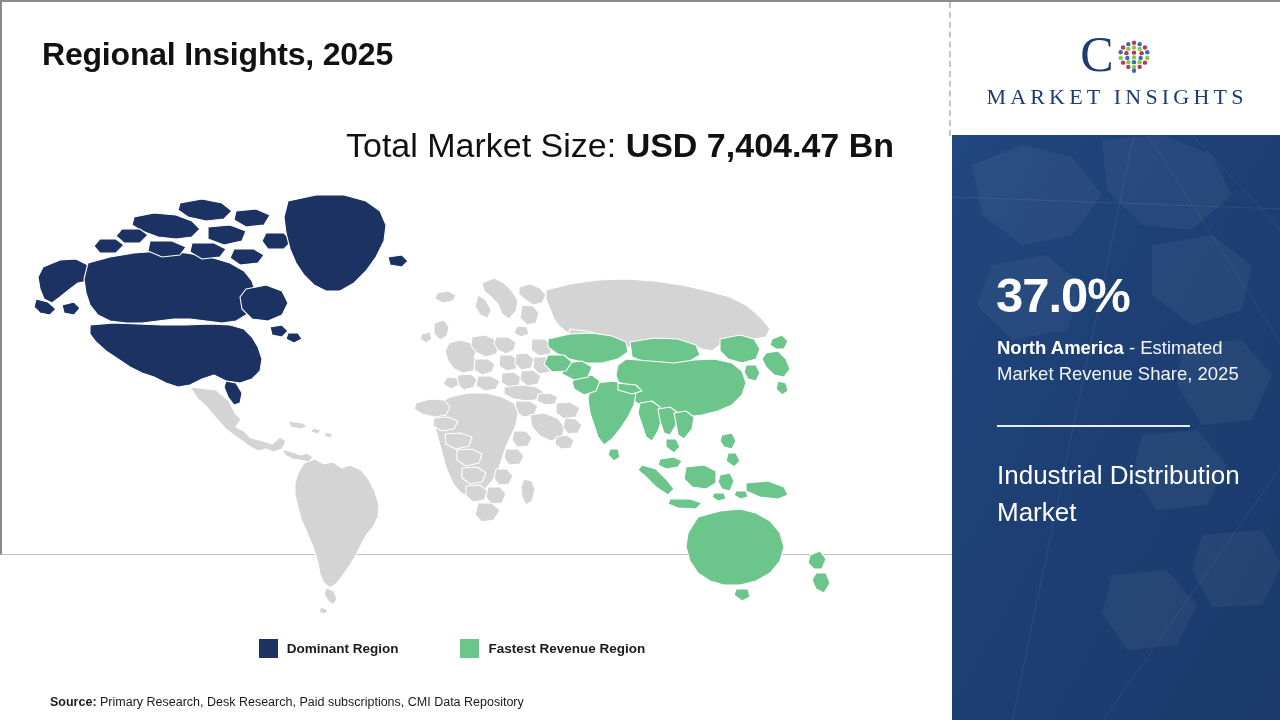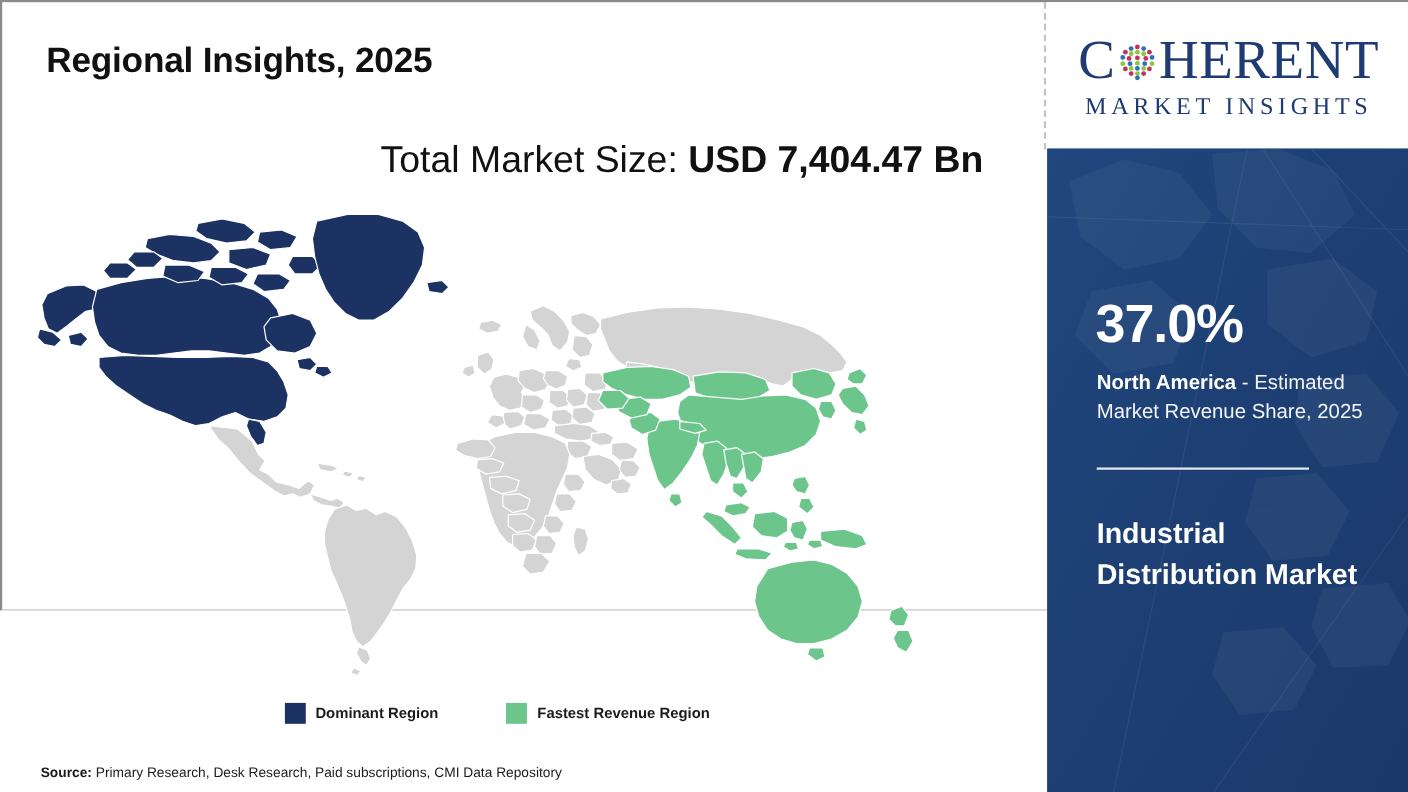--- a/index.html
+++ b/index.html
@@ -67,21 +67,21 @@
   .legend-swatch { width: 19px; height: 19px; display: block; }
   .legend-label {
     font-size: 13.5px;
     font-weight: 700;
     color: #1b1b1b;
   }
 
   
   .source {
     position: absolute;
-    left: 35px; top: 693px;
+    left: 48px; top: 693px;
     font-size: 12.5px;
     color: #1b1b1b;
     white-space: nowrap;
   }
   .source .src-label { font-weight: 700; }
   .source .src-text { font-weight: 400; }
 
   
   .v-dash {
     position: absolute;
@@ -172,24 +172,24 @@
   }
   .stat-desc b { font-weight: 700; color: #ffffff; }
   .panel-divider {
     position: absolute;
     left: 45px; top: 290px;
     width: 193px; height: 0;
     border-top: 2px solid #e8ecf3;
   }
   .market-name {
     position: absolute;
-    left: 45px; top: 332px;
+    left: 45px; top: 322px;
     width: 245px;
     font-size: 26px;
-    font-weight: 700;
+    font-weight: 400;
     color: #ffffff;
     line-height: 1.42;
   }
 </style>
 </head>
 <body>
 
 <div class="page">
 
   <div class="left-pane">
@@ -413,21 +413,20 @@
               <circle cx="14" cy="26.5" r="2.3" fill="#8dc63f"></circle>
               <circle cx="20" cy="26.5" r="2.3" fill="#2f6fb5"></circle>
               <circle cx="26" cy="26.5" r="2.3" fill="#8dc63f"></circle>
               <circle cx="14" cy="31.5" r="2.3" fill="#c0325f"></circle>
               <circle cx="20" cy="31.5" r="2.3" fill="#8dc63f"></circle>
               <circle cx="26" cy="31.5" r="2.3" fill="#c0325f"></circle>
               <circle cx="20" cy="35.5" r="2.3" fill="#2f6fb5"></circle>
             </g>
           </svg>
         </span>
-        <span class="logo-rest">HERENT</span>
       </div>
       <div class="logo-sub">MARKET INSIGHTS</div>
     </div>
 
     <div class="panel">
       <svg class="panel-texture" viewBox="0 0 330 587" preserveAspectRatio="none" xmlns="http://www.w3.org/2000/svg">
         <defs>
           <linearGradient id="pg" x1="0" y1="0" x2="1" y2="1">
             <stop offset="0%" stop-color="#21477f"></stop>
             <stop offset="45%" stop-color="#1d3f73"></stop>

